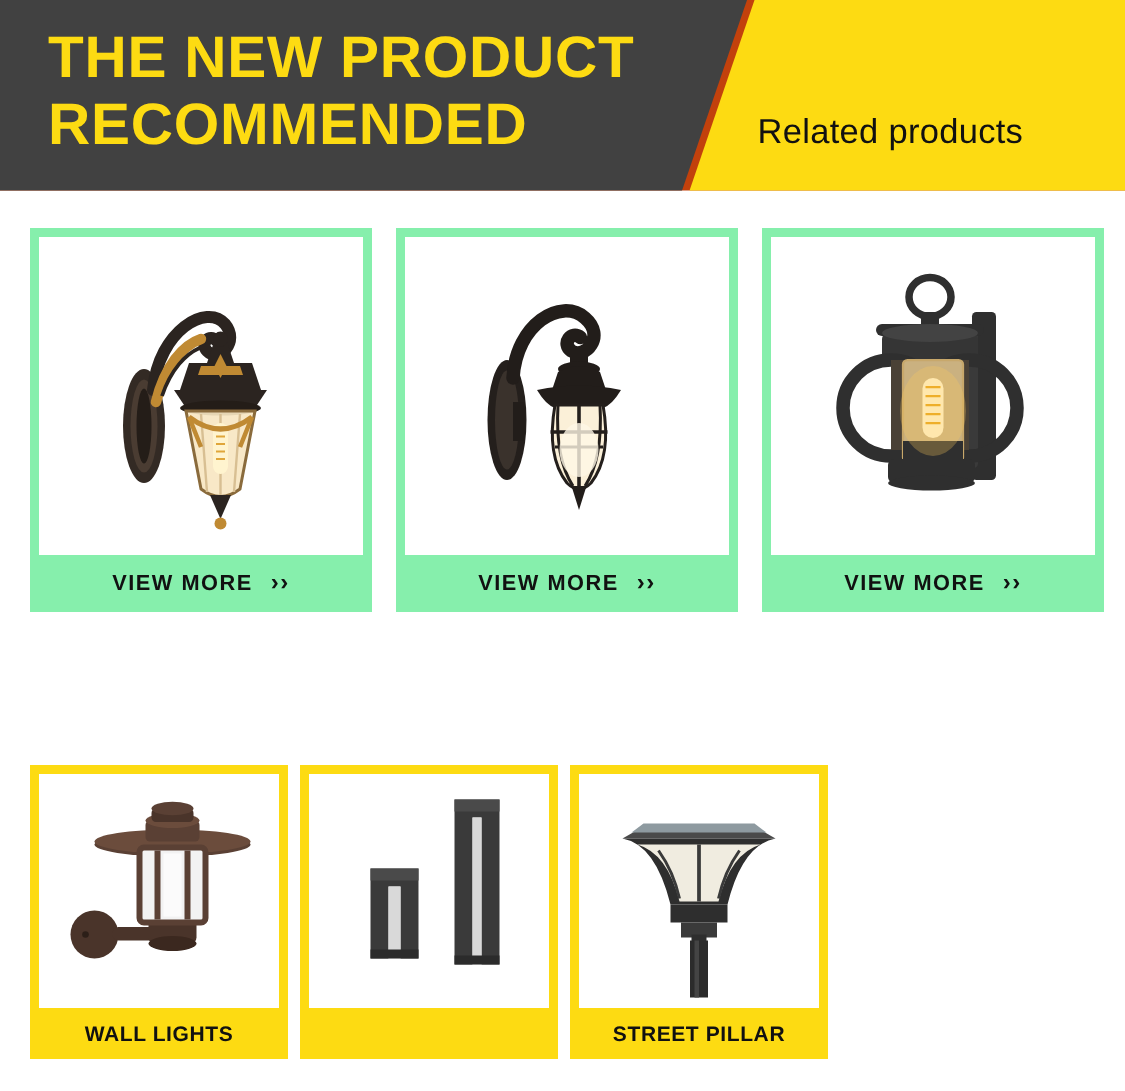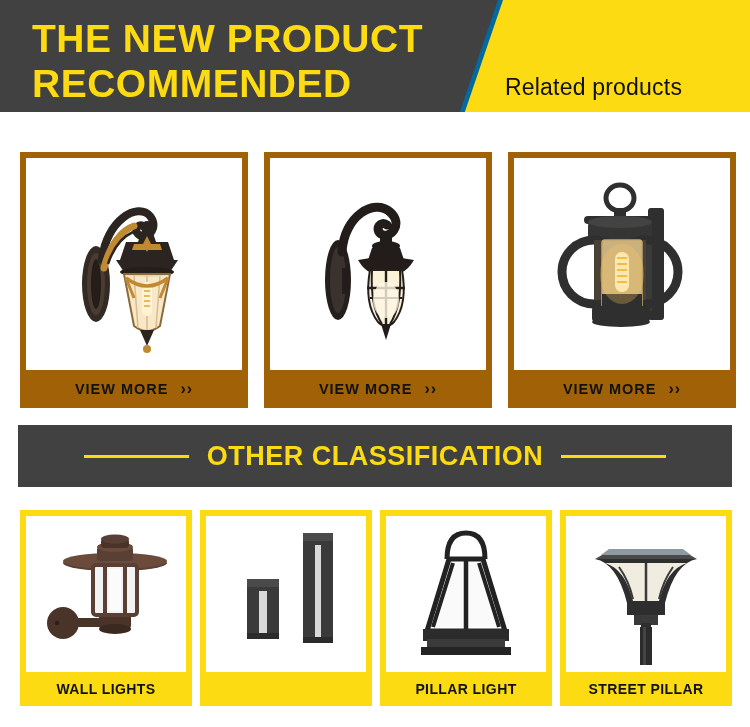--- a/index.html
+++ b/index.html
@@ -6,22 +6,22 @@
   html, body {
     width: 750px; height: 727px;
     background: #ffffff;
     font-family: "Liberation Sans", sans-serif;
     overflow: hidden;
   }
   .page { position: relative; width: 750px; height: 727px; background:#fff; }
 
   
   .header {
-    position: absolute; left: 0; top: 0; width: 750px; height: 112px;
-    background: #0369a1; overflow: hidden;
+    position: absolute; left: 0; top: 0; width: 750px; height: 127px;
+    background: #c2410c; overflow: hidden;
   }
   .header-dark {
     position: absolute; left: 0; top: 0; width: 750px; height: 132px;
     background: #414141;
     clip-path: polygon(0 0, 498px 0, 453px 132px, 0 132px);
   }
   .header-yellow {
     position: absolute; left: 0; top: 0; width: 750px; height: 132px;
     background: #fddb12;
     clip-path: polygon(503px 0, 750px 0, 750px 132px, 458px 132px);
@@ -42,21 +42,21 @@
   }
 
   
   .top-row {
     position: absolute; left: 20px; top: 152px;
     width: 712px; height: 256px;
     display: flex; gap: 16px;
   }
   .product-card {
     width: 228px; height: 256px;
-    background: #a16207;
+    background: #86efac;
     padding: 6px 6px 0 6px;
     display: flex; flex-direction: column;
   }
   .product-img {
     width: 216px; height: 212px;
     background: #ffffff;
     display: flex; align-items: center; justify-content: center;
     overflow: hidden;
   }
   .product-img svg { display: block; }
@@ -232,25 +232,20 @@
           <ellipse cx="99" cy="158" rx="29" ry="5" fill="#2f2f2f"></ellipse>
         </svg>
       </div>
       <div class="view-more">
         <span>VIEW MORE</span>
         <span class="chev">››</span>
       </div>
     </div>
   </div>
 
-  <div class="banner">
-    <span class="banner-line"></span>
-    <span class="banner-title">OTHER CLASSIFICATION</span>
-    <span class="banner-line"></span>
-  </div>
 
   <div class="bottom-row">
 
     <div class="cat-card">
       <div class="cat-img">
         <svg width="150" height="150" viewBox="0 0 150 150">
 
           <circle cx="32" cy="104" r="16" fill="#4a342a"></circle>
           <circle cx="26" cy="104" r="2.2" fill="#2c1f18"></circle>
           <rect x="44" y="99" width="36" height="9" rx="4" fill="#4a342a"></rect>
@@ -286,39 +281,20 @@
           <path d="M92 118 L122 118 L122 124 L92 124 Z" fill="#2b2b2b"></path>
 
           <path d="M36 60 L68 60 L68 120 L56 120 L56 72 L48 72 L48 120 L36 120 Z" fill="#3a3a3a"></path>
           <path d="M36 60 L68 60 L68 68 L36 68 Z" fill="#4a4a4a"></path>
           <rect x="48" y="72" width="8" height="48" fill="#d9d9d9"></rect>
           <path d="M36 114 L68 114 L68 120 L36 120 Z" fill="#2b2b2b"></path>
         </svg>
       </div>
     </div>
 
-    <div class="cat-card">
-      <div class="cat-img">
-        <svg width="150" height="150" viewBox="0 0 150 150">
-
-          <path d="M56 40 Q56 14 75 14 Q94 14 94 40" fill="none" stroke="#222222" stroke-width="5"></path>
-
-          <path d="M58 40 L92 40 L114 112 L36 112 Z" fill="#ffffff" stroke="#222222" stroke-width="5"></path>
-          <path d="M62 44 L88 44 L108 108 L42 108 Z" fill="#fafafa"></path>
-          <path d="M75 42 L75 110" stroke="#222222" stroke-width="4.5"></path>
-          <path d="M62 44 L42 108" stroke="#222222" stroke-width="4"></path>
-          <path d="M88 44 L108 108" stroke="#222222" stroke-width="4"></path>
-
-          <rect x="32" y="110" width="86" height="12" fill="#2b2b2b"></rect>
-          <rect x="36" y="120" width="78" height="10" fill="#3a3a3a"></rect>
-          <rect x="30" y="128" width="90" height="8" fill="#242424"></rect>
-        </svg>
-      </div>
-      <div class="cat-label">PILLAR LIGHT</div>
-    </div>
 
     <div class="cat-card">
       <div class="cat-img">
         <svg width="150" height="150" viewBox="0 0 150 150">
 
           <path d="M24 40 L126 40 L112 32 L38 32 Z" fill="#4a4a4a"></path>
           <path d="M30 36 L120 36 L112 30 L38 30 Z" fill="#8e9aa0"></path>
 
           <path d="M24 40 Q46 44 56 84 L94 84 Q104 44 126 40 Z" fill="#2e2e2e"></path>
           <path d="M34 44 Q54 50 62 82 L88 82 Q96 50 116 44 Z" fill="#f0ece0"></path>

